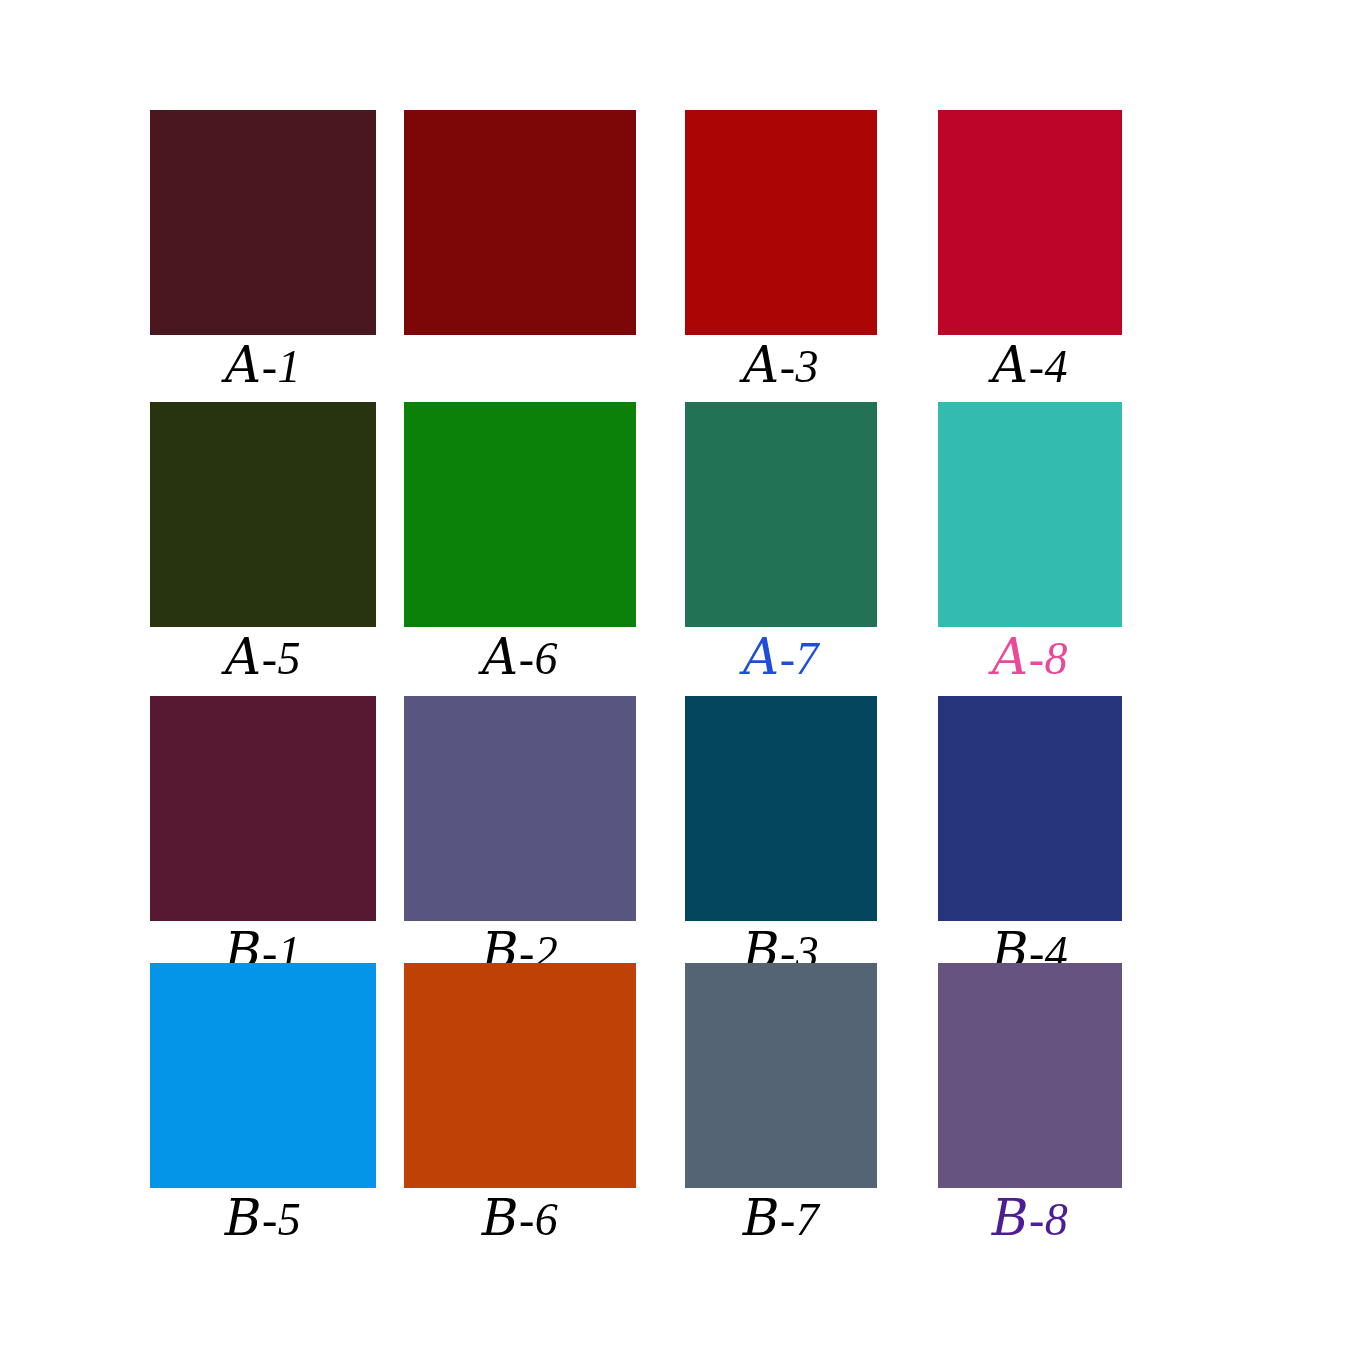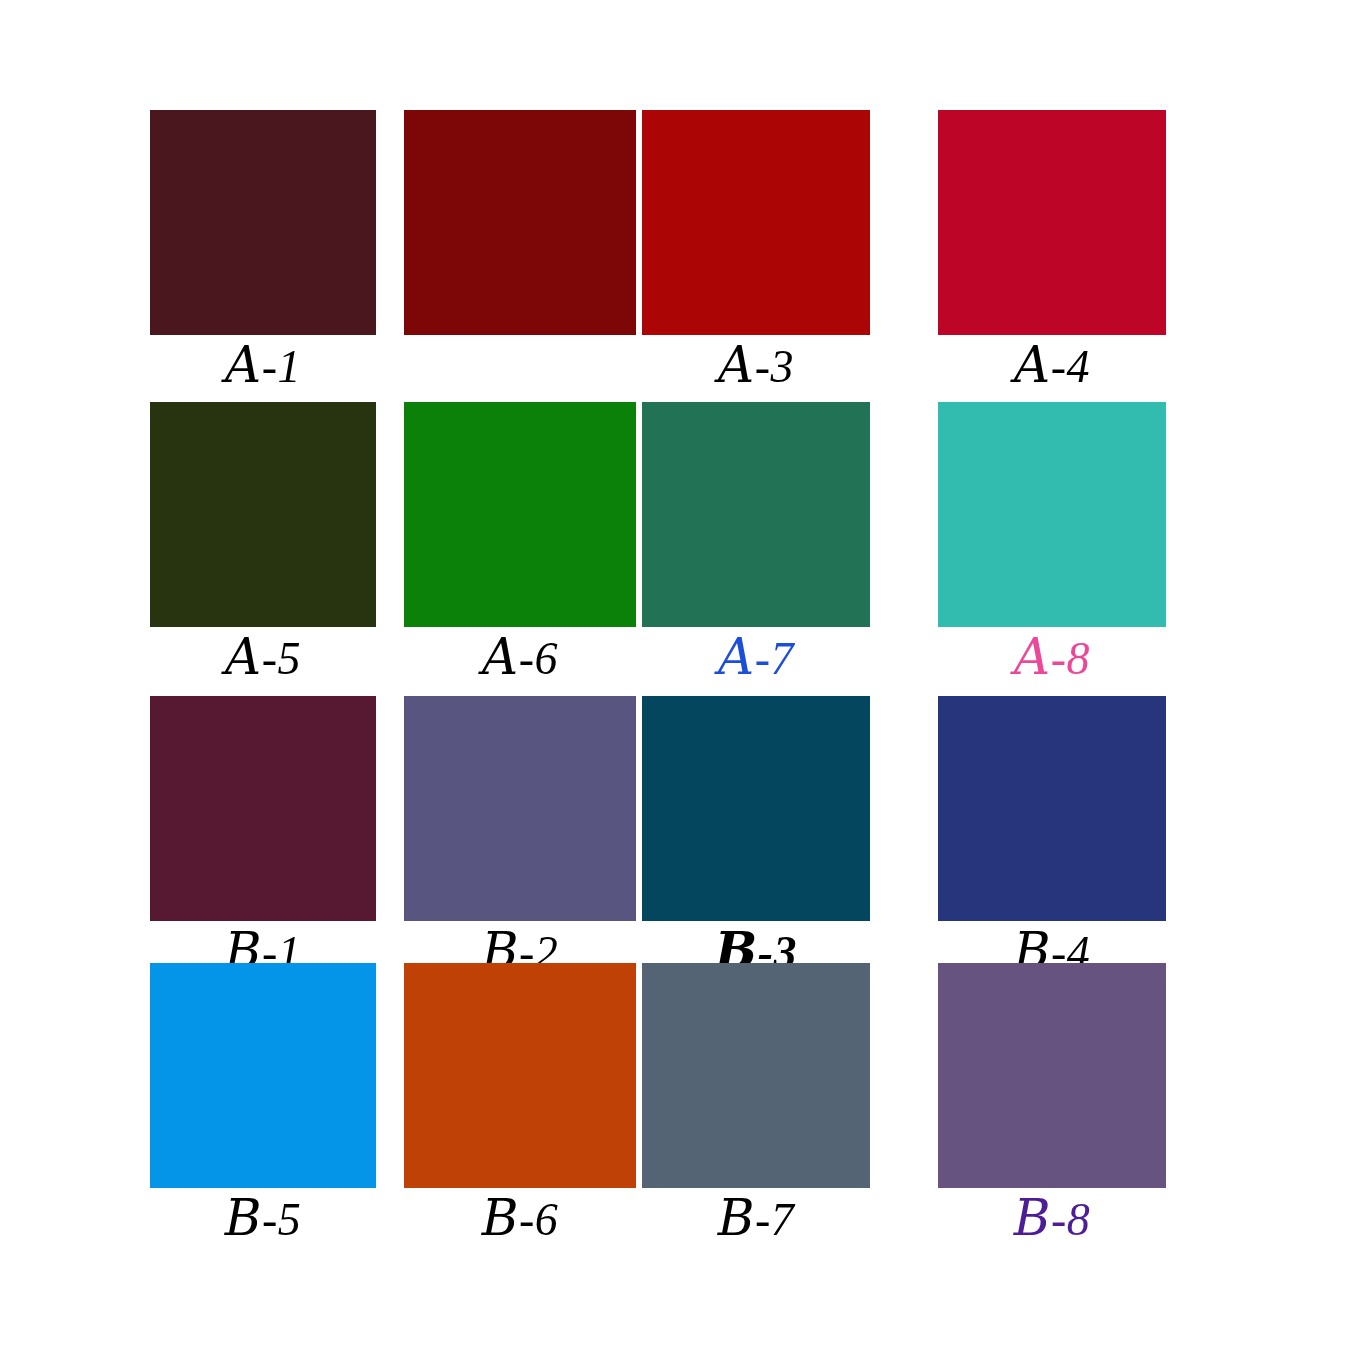--- a/index.html
+++ b/index.html
@@ -51,22 +51,22 @@
     margin-top: 2px;
   }
   .swatch-label .cap {
     font-size: 50px;
     font-family: "DejaVu Serif", "Liberation Serif", serif;
   }
 
   
   .col-1 { left: 150px; width: 226px; }
   .col-2 { left: 404px; width: 232px; }
-  .col-3 { left: 642px; width: 228px; }
-  .col-4 { left: 938px; width: 228px; }
+  .col-3 { left: 685px; width: 192px; }
+  .col-4 { left: 938px; width: 184px; }
 
   
   .row-1 { top: 110px; }
   .row-2 { top: 402px; justify-content: space-between; }
   .row-3 { top: 684px; margin-top: 12px; }
   .row-4 { top: 963px; }
 </style>
 </head>
 <body style="background-color: rgb(255, 255, 255);">
 
@@ -116,21 +116,21 @@
     <span class="swatch-label" style="color: rgb(0, 0, 0);"><span class="cap">B</span><span>-1</span></span>
   </div>
 
   <div class="swatch-cell row-3 col-2">
     <span class="swatch-chip" style="background-color: rgb(88, 86, 128);"></span>
     <span class="swatch-label" style="color: rgb(0, 0, 0);"><span class="cap">B</span><span>-2</span></span>
   </div>
 
   <div class="swatch-cell row-3 col-3">
     <span class="swatch-chip" style="background-color: rgb(4, 70, 94);"></span>
-    <span class="swatch-label" style="color: rgb(0, 0, 0); font-weight: bold;"><span class="cap">B</span><span>-3</span></span>
+    <span class="swatch-label" style="color: rgb(0, 0, 0);"><span class="cap">B</span><span>-3</span></span>
   </div>
 
   <div class="swatch-cell row-3 col-4">
     <span class="swatch-chip" style="background-color: rgb(38, 53, 124);"></span>
     <span class="swatch-label" style="color: rgb(0, 0, 0);"><span class="cap">B</span><span>-4</span></span>
   </div>
 
   <div class="swatch-cell row-4 col-1">
     <span class="swatch-chip" style="background-color: rgb(5, 149, 232);"></span>
     <span class="swatch-label" style="color: rgb(0, 0, 0);"><span class="cap">B</span><span>-5</span></span>

